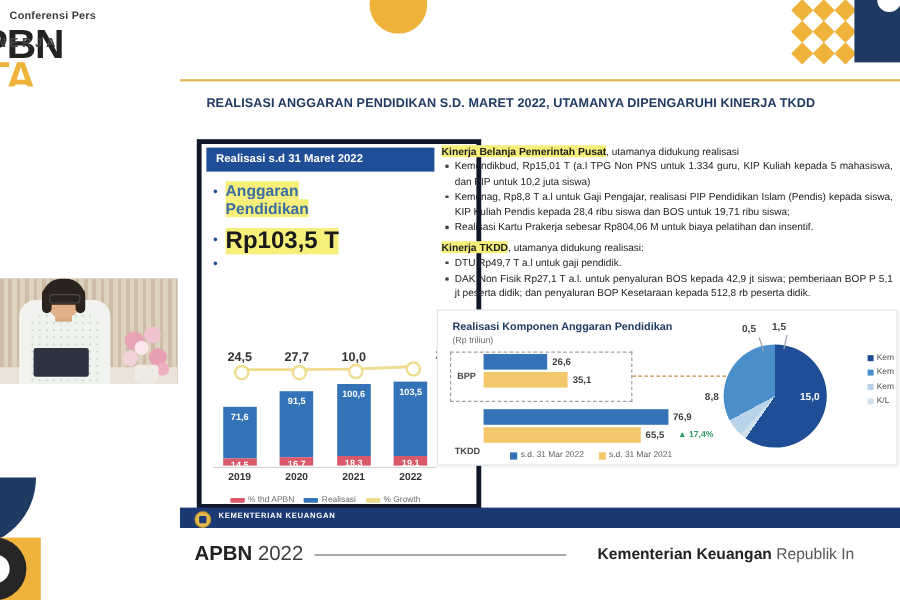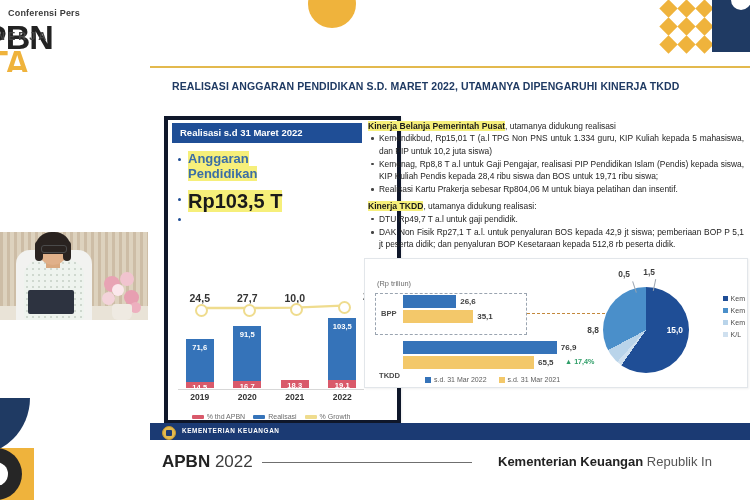--- a/index.html
+++ b/index.html
@@ -213,20 +213,23 @@
             </div>
             <div class="bstack" style="left: 57.25px;">
               <div class="bblue" style="height: 55.1793px;">
                 <div class="bval" style="top: 4px;">91,5</div>
               </div>
               <div class="bred" style="height: 7.04072px;">
                 <div class="bval" style="top: 1px;">16,7</div>
               </div>
             </div>
             <div class="bstack" style="left: 104.75px;">
+              <div class="bblue" style="height: 60.6927px;">
+                <div class="bval" style="top: 4px;">100,6</div>
+              </div>
               <div class="bred" style="height: 7.71528px;">
                 <div class="bval" style="top: 1px;">18,3</div>
               </div>
             </div>
             <div class="bstack" style="left: 152.25px;">
               <div class="bblue" style="height: 62.3274px;">
                 <div class="bval" style="top: 4px;">103,5</div>
               </div>
               <div class="bred" style="height: 8.05256px;">
                 <div class="bval" style="top: 1px;">19,1</div>
@@ -275,20 +278,21 @@
       <div class="rt-p" style="margin-top:5px">
         <span class="rt-h hl">Kinerja TKDD</span><span>, utamanya didukung realisasi:</span>
       </div>
       <ul class="rt-ul" id="list2">
           <li>DTU Rp49,7 T a.l untuk gaji pendidik.</li>
           <li>DAK Non Fisik Rp27,1 T a.l. untuk penyaluran BOS kepada 42,9 jt siswa; pemberiaan BOP P 5,1 jt peserta didik; dan penyaluran BOP Kesetaraan kepada 512,8 rb peserta didik.</li>
         </ul>
     </div>
 
     <div class="cpanel">
+      <div class="cp-title">Realisasi Komponen Anggaran Pendidikan</div>
       <div class="cp-sub">(Rp triliun)</div>
 
       <div class="dashbox" style="left:10px;top:34px;width:150px;height:40px"></div>
       <div class="cat-lbl" style="left:16px;top:50px">BPP</div>
       <div class="cat-lbl" style="left:14px;top:112px">TKDD</div>
 
       <div id="hbars">
           <div class="hbar b22" style="left: 38px; top: 36px; width: 53.2px;"></div>
           <div class="hval" style="left: 95.2px; top: 38px;">26,6</div>
           <div class="hbar b21" style="left: 38px; top: 51px; width: 70.2px;"></div>

